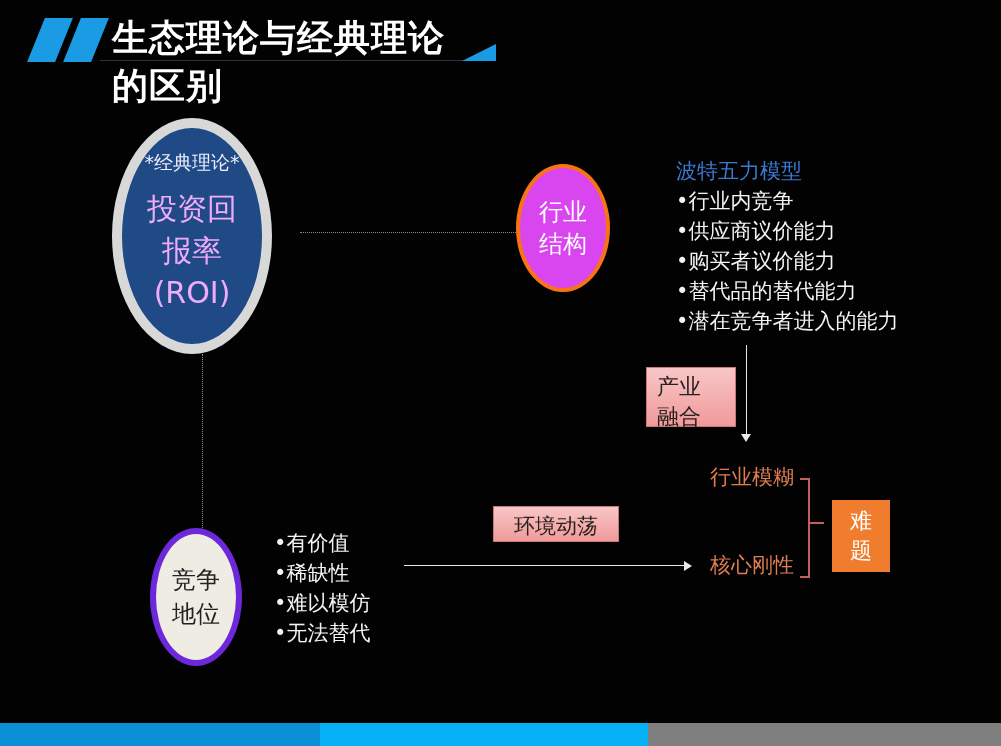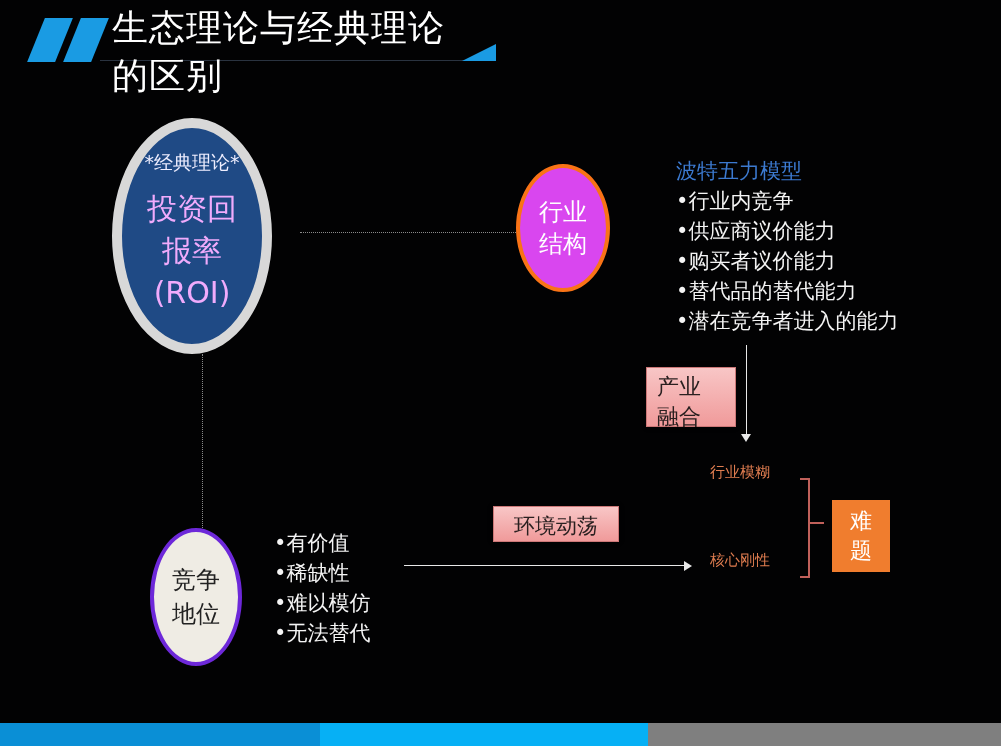--- a/index.html
+++ b/index.html
@@ -8,31 +8,31 @@
       font-family: "DejaVu Sans", "Liberation Sans", sans-serif; color: #ffffff;
     }
 
     
     .slash { position: absolute; top: 18px; width: 28px; height: 44px; background: #1a9be3; transform: skewX(-22deg); }
     .slash.s1 { left: 36px; }
     .slash.s2 { left: 72px; }
     .title-underline { position: absolute; left: 100px; top: 60px; width: 380px; height: 1px; background: #2a3340; }
     .title-tri { position: absolute; left: 462px; top: 44px; width: 0; height: 0;
       border-left: 34px solid transparent; border-bottom: 17px solid #1a9be3; }
-    .title { position: absolute; left: 112px; top: 4px; font-size: 36px; font-weight: normal; line-height: 48px; letter-spacing: 1px; color: #fff; }
+    .title { position: absolute; left: 112px; top: 14px; font-size: 36px; font-weight: bold; line-height: 48px; letter-spacing: 1px; color: #fff; }
     .title span { display: block; }
 
     
     .ellipse { position: absolute; border-radius: 50%; box-sizing: border-box; display: flex; flex-direction: column; align-items: center; justify-content: center; text-align: center; }
     .roi { left: 112px; top: 118px; width: 160px; height: 236px; background: #1f4a85; border: 10px solid #d8d8d8; }
     .roi .sub { position: absolute; top: 22px; left: 0; right: 0; font-size: 19px; color: #eef; }
     .roi .main { font-size: 30px; line-height: 42px; margin-top: 30px; color: #f0abfc; }
     .industry { left: 516px; top: 164px; width: 94px; height: 128px; background: #d946ef; border: 4px solid #f97316; }
     .industry .main { font-size: 24px; line-height: 32px; }
-    .compete { left: 150px; top: 528px; width: 92px; height: 138px; background: #efece4; border: 4px solid #6d28d9; color: #222; }
+    .compete { left: 150px; top: 528px; width: 92px; height: 138px; background: #efece4; border: 6px solid #6d28d9; color: #222; }
     .compete .main { font-size: 24px; line-height: 34px; color: #222; }
 
     
     .dotted-h { position: absolute; left: 300px; top: 232px; width: 216px; border-top: 1px dotted #8a8a8a; }
     .dotted-v { position: absolute; left: 202px; top: 354px; height: 174px; border-left: 1px dotted #8a8a8a; }
     .solid-v { position: absolute; left: 746px; top: 345px; height: 92px; width: 1px; background: #e8e8e8; }
     .arrow-down { position: absolute; left: 741px; top: 434px; width: 0; height: 0; border-left: 5px solid transparent; border-right: 5px solid transparent; border-top: 8px solid #e8e8e8; }
     .solid-h { position: absolute; left: 404px; top: 565px; width: 282px; height: 1px; background: #e8e8e8; }
     .arrow-right { position: absolute; left: 684px; top: 561px; width: 0; height: 0; border-top: 5px solid transparent; border-bottom: 5px solid transparent; border-left: 8px solid #e8e8e8; }
 
@@ -46,21 +46,21 @@
     .list .item { color: #f4f4f4; }
     .porter { left: 676px; top: 156px; }
     .core { left: 274px; top: 528px; }
 
     
     .pinkbox { position: absolute; background: linear-gradient(#f8c6c6, #f09a9a); border: 1px solid #c77; color: #2a2020; box-sizing: border-box; box-shadow: 0 0 4px rgba(0,0,0,.6); }
     .fusion { left: 646px; top: 367px; width: 90px; height: 60px; font-size: 22px; line-height: 30px; padding: 4px 0 0 10px; }
     .env { left: 493px; top: 506px; width: 126px; height: 36px; font-size: 21px; line-height: 38px; text-align: center; }
     .hard { position: absolute; left: 832px; top: 500px; width: 58px; height: 72px; background: #f07d2e; color: #fff; font-size: 22px; line-height: 30px; text-align: center; box-sizing: border-box; padding-top: 6px; }
 
-    .orange-label { position: absolute; color: #e07d50; font-size: 15px; }
+    .orange-label { position: absolute; color: #e07d50; font-size: 21px; }
     .blur-label { left: 710px; top: 463px; }
     .rigid-label { left: 710px; top: 551px; }
 
     
     .footer { position: absolute; left: 0; top: 723px; height: 23px; width: 1001px; display: flex; }
     .footer div { height: 100%; }
   </style>
 </head>
 <body>
 

